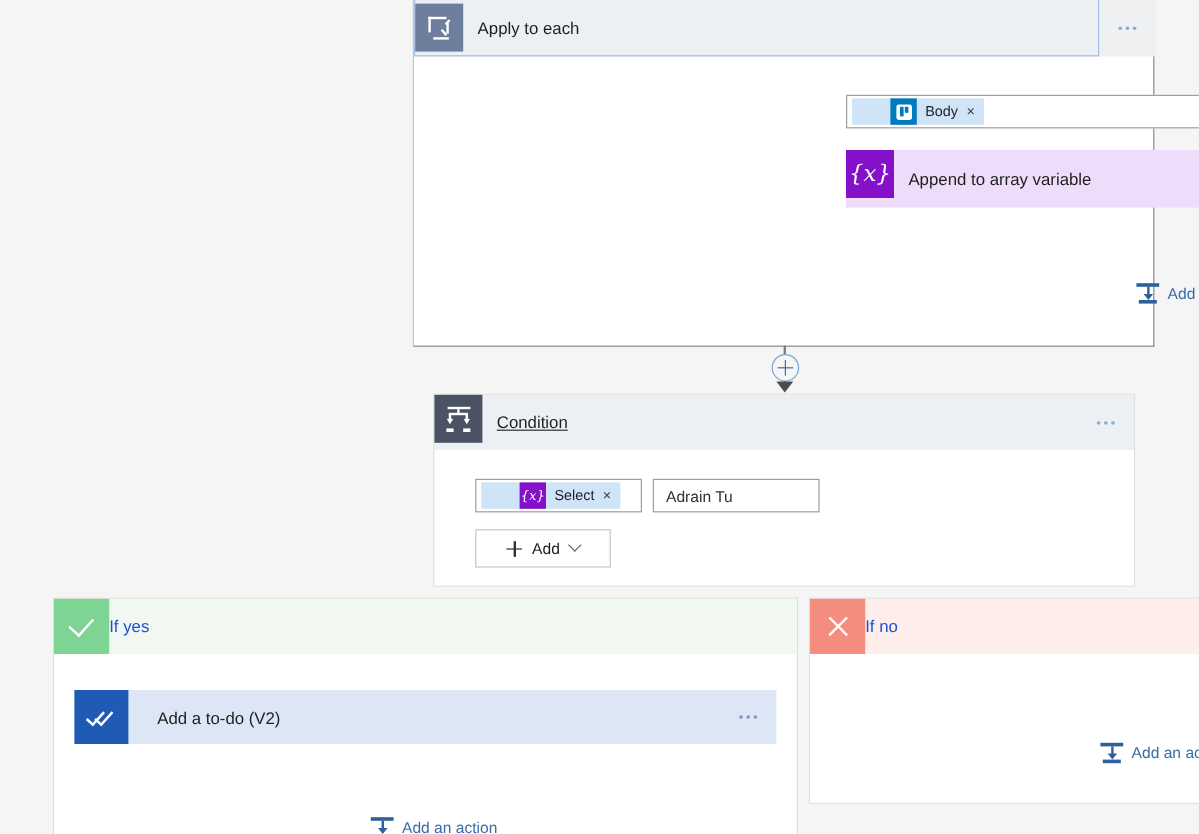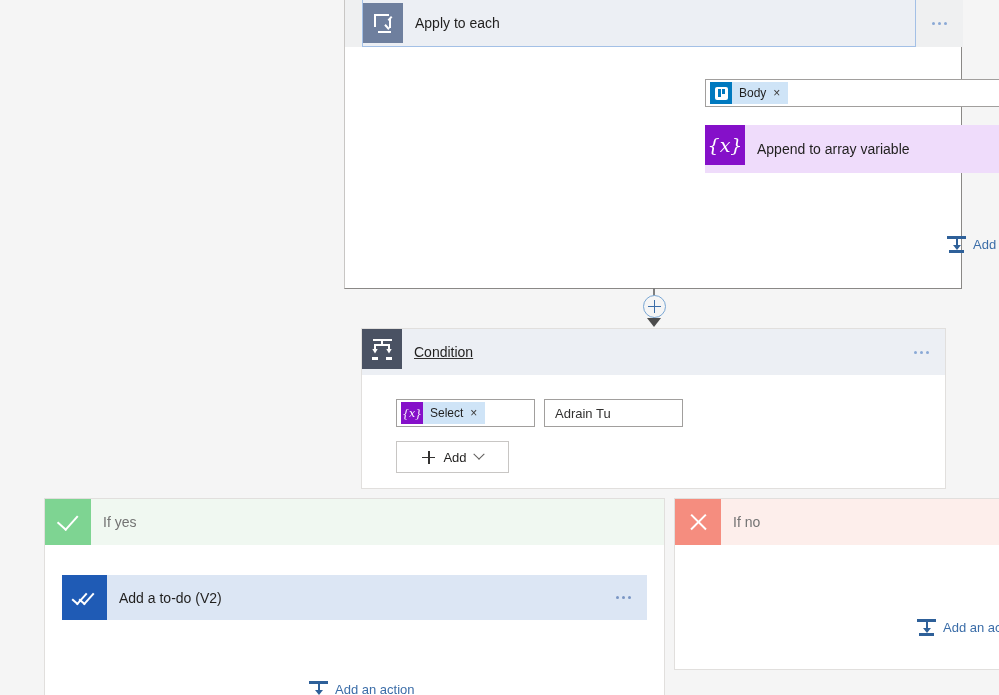--- a/index.html
+++ b/index.html
@@ -75,21 +75,20 @@
     box-sizing: border-box;
   }
   .ate-main {
     display: flex;
     align-items: center;
     flex: 1 1 auto;
     min-width: 0;
     background: #eceff4;
     border: 1px solid #a3c0e6;
     box-sizing: border-box;
-    margin-left: 17px;
   }
   .ate-icon-sq {
     background: #6e7f9e;
   }
   .ate-label { padding-left: 12px; }
 
   
   .icon-loop { width: 19px; height: 19px; position: relative; }
   .icon-loop .bar {
     position: absolute;
@@ -119,20 +118,21 @@
     align-items: center;
     padding-left: 4px;
   }
   .token {
     display: inline-flex;
     align-items: center;
     height: 22px;
     background: #cfe4f7;
     font-size: 12px;
     color: #201f1e;
+    padding-left: 32px;
   }
   .token-icon {
     width: 22px;
     height: 22px;
     flex: 0 0 22px;
     display: flex;
     align-items: center;
     justify-content: center;
   }
   .token-icon.trello { background: #0079bf; }
@@ -380,21 +380,21 @@
     left: 0; top: 0;
     height: 46px;
     display: flex;
     align-items: stretch;
   }
   #branch-yes .branch-header { width: 619px; background: #f0f8f1; }
   #branch-no  .branch-header { width: 338px; background: #fdeeeb; }
   .branch-icon-sq { width: 46px; height: 46px; flex: 0 0 46px; display: flex; align-items: center; justify-content: center; }
   .yes-sq { background: #7ed492; }
   .no-sq  { background: #f58d7f; }
-  .branch-label { padding-left: 12px; display: flex; align-items: center; font-size: 14px; color: #737373; }
+  .branch-label { display: flex; align-items: center; font-size: 14px; color: #1d4ed8; }
 
   .check-glyph {
     width: 22px; height: 12px;
     border-left: 2.4px solid #ffffff;
     border-bottom: 2.4px solid #ffffff;
     transform: rotate(-48deg) translate(1px,-2px);
     box-sizing: border-box;
     width: 19px;
   }
   .x-glyph { width: 21px; height: 21px; position: relative; }
@@ -413,21 +413,21 @@
     position: absolute;
     left: 17px;
     top: 76px;
     width: 585px;
     height: 45px;
     background: #dce6f4;
     display: flex;
     align-items: stretch;
   }
   .todo-icon-sq { width: 45px; height: 45px; flex: 0 0 45px; background: #1f5bb5; display: flex; align-items: center; justify-content: center; }
-  .todo-label { padding-left: 12px; flex: 1 1 auto; display: flex; align-items: center; }
+  .todo-label { padding-left: 24px; flex: 1 1 auto; display: flex; align-items: center; }
   #todo-card .ellipsis-menu i { background: #7a96c4; }
   .icon-doublecheck { width: 24px; height: 17px; position: relative; }
   .icon-doublecheck .ck {
     position: absolute;
     width: 15px; height: 8px;
     border-left: 2.3px solid #ffffff;
     border-bottom: 2.3px solid #ffffff;
     transform: rotate(-48deg);
     box-sizing: border-box;
   }

